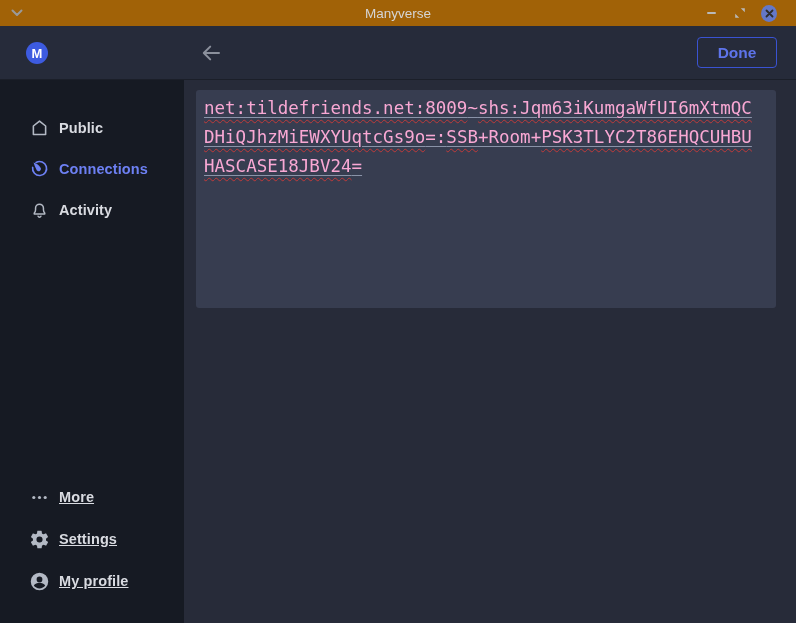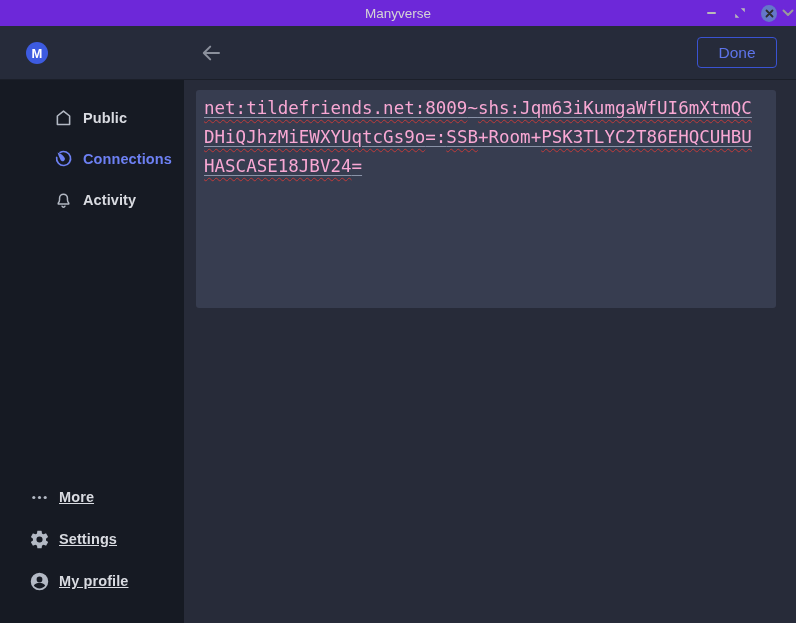--- a/index.html
+++ b/index.html
@@ -7,22 +7,22 @@
   body {
     position: relative;
     background:#272b39;
     font-family:"Liberation Sans", sans-serif;
     overflow:hidden;
   }
 
   
   .titlebar {
     position:absolute; top:0; left:0; width:796px; height:26px;
-    background:#6d28d9;
-    display:flex; align-items:center;justify-content:flex-end;
+    background:#a16207;
+    display:flex; align-items:center;
   }
   .tb-menu { margin-left:9px; width:16px; height:16px; display:flex; align-items:center; justify-content:center; }
   .tb-title {
     position:absolute; left:0; right:0; text-align:center;
     color:#d5d5d5; font-size:13.5px; pointer-events:none;
   }
   .tb-controls {
     position:absolute; right:0; top:0; height:26px;
     display:flex; align-items:center; gap:13px; padding-right:19px;
   }
@@ -46,31 +46,31 @@
     color:#ffffff; font-size:13px; font-weight:bold;
   }
   .back-btn {
     position:absolute; left:198px; top:14px; width:26px; height:26px;
     display:flex; align-items:center; justify-content:center; cursor:pointer;
   }
   .done-btn {
     position:absolute; right:19px; top:11px; width:80px; height:31px;
     background:transparent;
     border:1.5px solid #3a53d3; border-radius:4px;
-    color:#5e74ea; font-size:15.5px; font-weight:normal;
+    color:#5e74ea; font-size:15.5px; font-weight:bold;
     font-family:"Liberation Sans", sans-serif;
     display:flex; align-items:center; justify-content:center; cursor:pointer;
   }
 
   
   .sidebar {
     position:absolute; left:0; top:80px; width:184px; height:543px;
     background:#161a23;
   }
-  .nav-top { padding-top:17px;margin-left:24px; }
+  .nav-top { padding-top:27px; }
   .nav-bottom { position:absolute; left:0; bottom:21px; width:100%; }
   .nav-item {
     height:41px; display:flex; align-items:center;
     padding-left:27px; cursor:pointer;
     color:#d9dbe1;
   }
   .nav-bottom .nav-item { height:42px;text-decoration:underline; }
   .nav-item .nav-icon {
     width:24px; height:24px; flex:0 0 24px;
     display:flex; align-items:center; justify-content:center;

